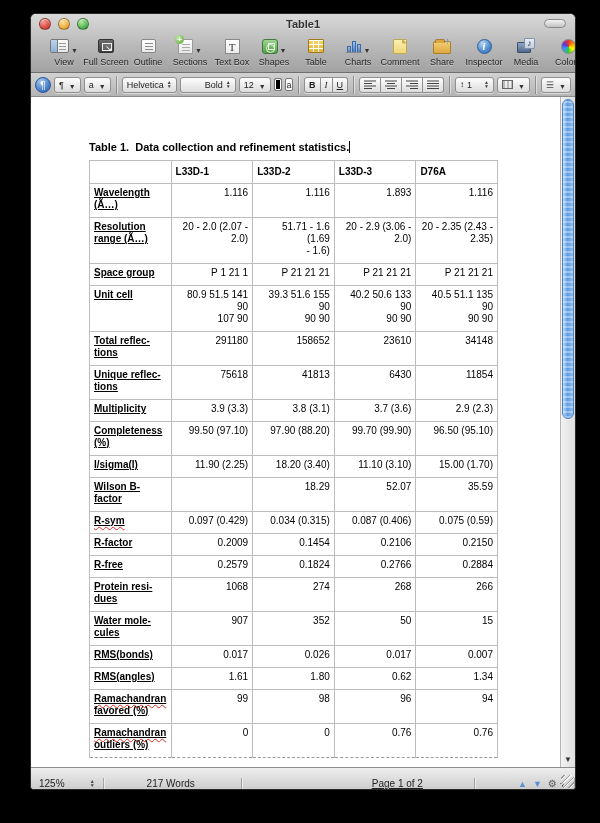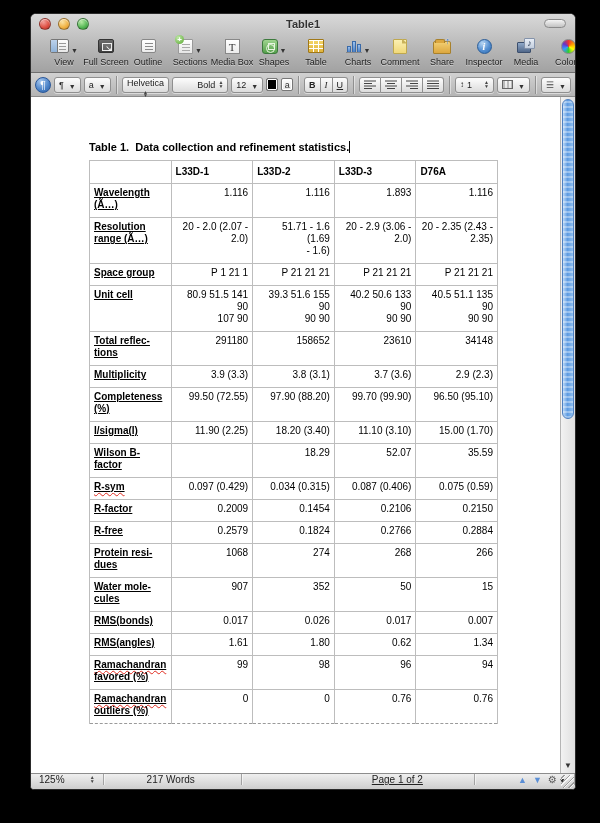--- a/index.html
+++ b/index.html
@@ -109,22 +109,22 @@
 
   
   .scrollbar { width:15px; background:linear-gradient(90deg,#f2f2f2,#dfdfdf); border-left:1px solid #b5b5b5; position:relative; flex:none; }
   .thumb { position:absolute; left:1px; right:1px; top:2px; height:320px; border-radius:7px;
      background:repeating-linear-gradient(0deg, rgba(255,255,255,.35) 0 2px, rgba(0,0,0,0) 2px 5px),
                 linear-gradient(90deg,#bcd9f7,#5f9ce2 45%,#8dbef0);
      border:1px solid #4d7fc0; }
   .sb-arrow { position:absolute; bottom:1px; left:0; right:0; height:13px; text-align:center; font-size:8px; color:#333; line-height:13px; }
 
   
-  .statusbar { height:16px; background:linear-gradient(#efefef,#cdcdcd); border-top:1px solid #8d8d8d;
-     display:flex; align-items:flex-start; font-size:10px; color:#222; position:relative;gap:35px; }
+  .statusbar { height:22px; background:linear-gradient(#efefef,#cdcdcd); border-top:1px solid #8d8d8d;
+     display:flex; align-items:flex-end; font-size:10px; color:#222; position:relative;gap:35px; }
   .seg { display:flex; align-items:center; padding:0 8px; border-right:1px solid #a3a3a3; box-shadow:1px 0 0 rgba(255,255,255,.5); gap:4px; }
   .seg-zoom { width:78px; justify-content:space-between; }
   .seg-words { width:112px; }
   .seg-gap { width:55px; border-right:none; box-shadow:none; }
   .seg-page { width:120px;text-decoration:underline; }
   .seg-nav { width:70px; justify-content:center; gap:6px; }
   .tri-up { color:#5b8fd6; font-size:9px; } .tri-down { color:#5b8fd6; font-size:9px; }
   .gear { font-size:10px; color:#555; }
   .grip { position:absolute; right:1px; bottom:1px; width:13px; height:13px;
      background:repeating-linear-gradient(135deg, transparent 0 2px, #9b9b9b 2px 3px, rgba(255,255,255,.8) 3px 4px); }
@@ -171,21 +171,21 @@
           <span class="icn-row">
               <span class="ic ic-sections"></span>
               <span class="caret">▼</span>
             </span>
           <span class="tlabel">Sections</span>
         </div>
         <div class="titem">
           <span class="icn-row">
               <span class="ic ic-textbox">T</span>
             </span>
-          <span class="tlabel">Media Box</span>
+          <span class="tlabel">Text Box</span>
         </div>
         <div class="titem">
           <span class="icn-row">
               <span class="ic ic-shapes"></span>
               <span class="caret">▼</span>
             </span>
           <span class="tlabel">Shapes</span>
         </div>
         <div class="titem">
           <span class="icn-row">
@@ -244,21 +244,21 @@
       <span class="fb-circle">¶</span>
       <span class="fb-btn">
           <span>¶</span>
           <span class="caret">▼</span>
         </span>
       <span class="fb-btn">
           <span>a</span>
           <span class="caret">▼</span>
         </span>
       <span class="fb-sep"></span>
-      <span class="fb-select" style="width:86px; justify-content:space-between;flex-direction:column;">
+      <span class="fb-select" style="width:86px; justify-content:space-between;">
           <span>Helvetica</span>
           <span class="fb-stepper">▲<br>▼</span>
         </span>
       <span class="fb-select" style="width:64px; justify-content:space-between;padding-left:24px;">
           <span>Bold</span>
           <span class="fb-stepper">▲<br>▼</span>
         </span>
       <span class="fb-select" style="width:36px; justify-content:space-between;">
           <span>12</span>
           <span class="caret">▼</span>
@@ -395,33 +395,41 @@
 
   <tr>
     <th>Total reflec-
 tions</th>
     <td>291180</td>
     <td>158652</td>
     <td>23610</td>
     <td>34148</td>
   </tr>
 
+  <tr>
+    <th>Unique reflec-
+tions</th>
+    <td>75618</td>
+    <td>41813</td>
+    <td>6430</td>
+    <td>11854</td>
+  </tr>
 
   <tr>
     <th>Multiplicity</th>
     <td>3.9 (3.3)</td>
     <td>3.8 (3.1)</td>
     <td>3.7 (3.6)</td>
     <td>2.9 (2.3)</td>
   </tr>
 
   <tr>
     <th>Completeness
 (%)</th>
-    <td>99.50 (72.55)</td>
+    <td>99.50 (97.10)</td>
     <td>97.90 (88.20)</td>
     <td>99.70 (99.90)</td>
     <td>96.50 (95.10)</td>
   </tr>
 
   <tr>
     <th>I/sigma(I)</th>
     <td>11.90 (2.25)</td>
     <td>18.20 (3.40)</td>
     <td>11.10 (3.10)</td>

